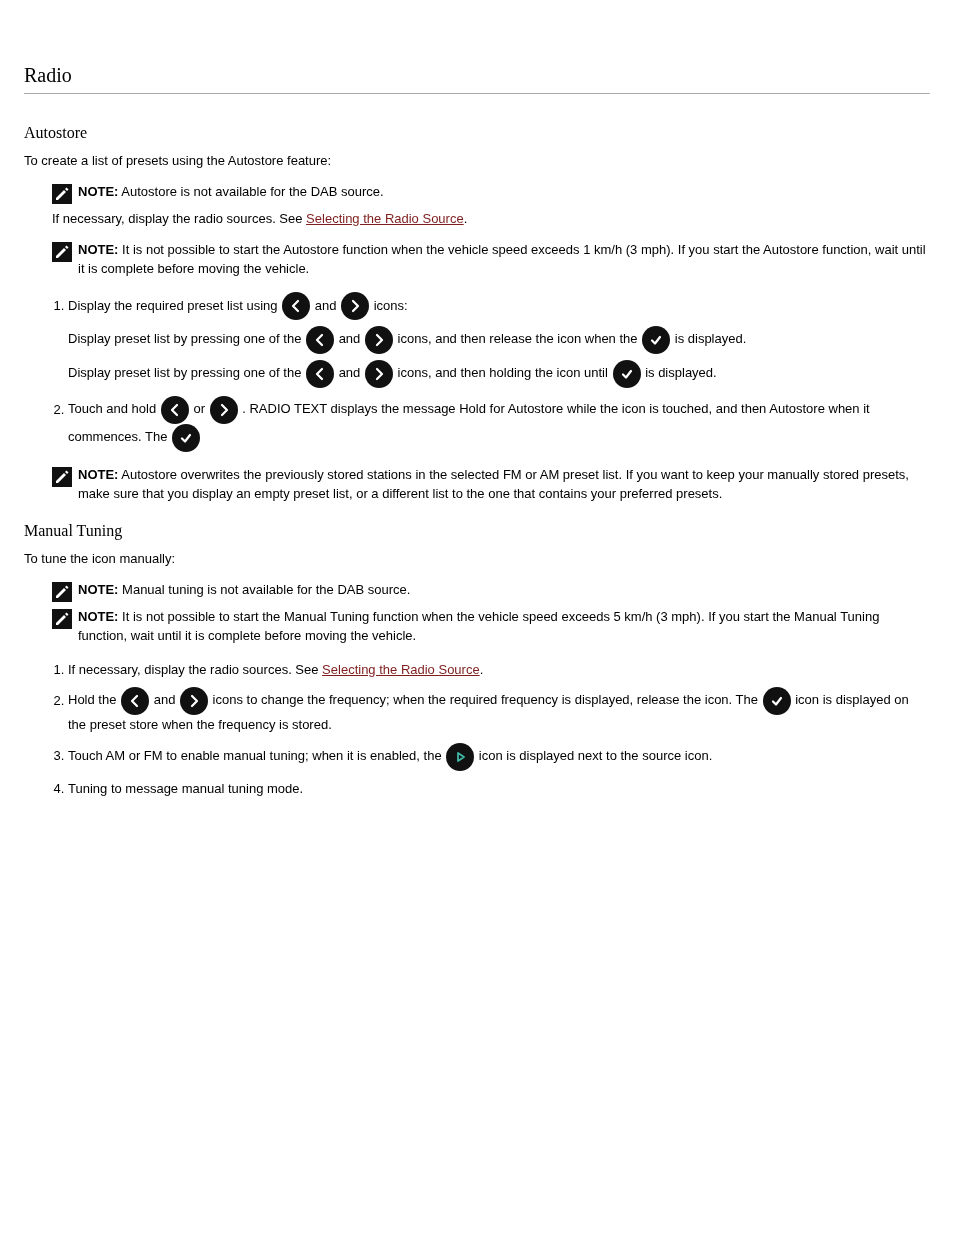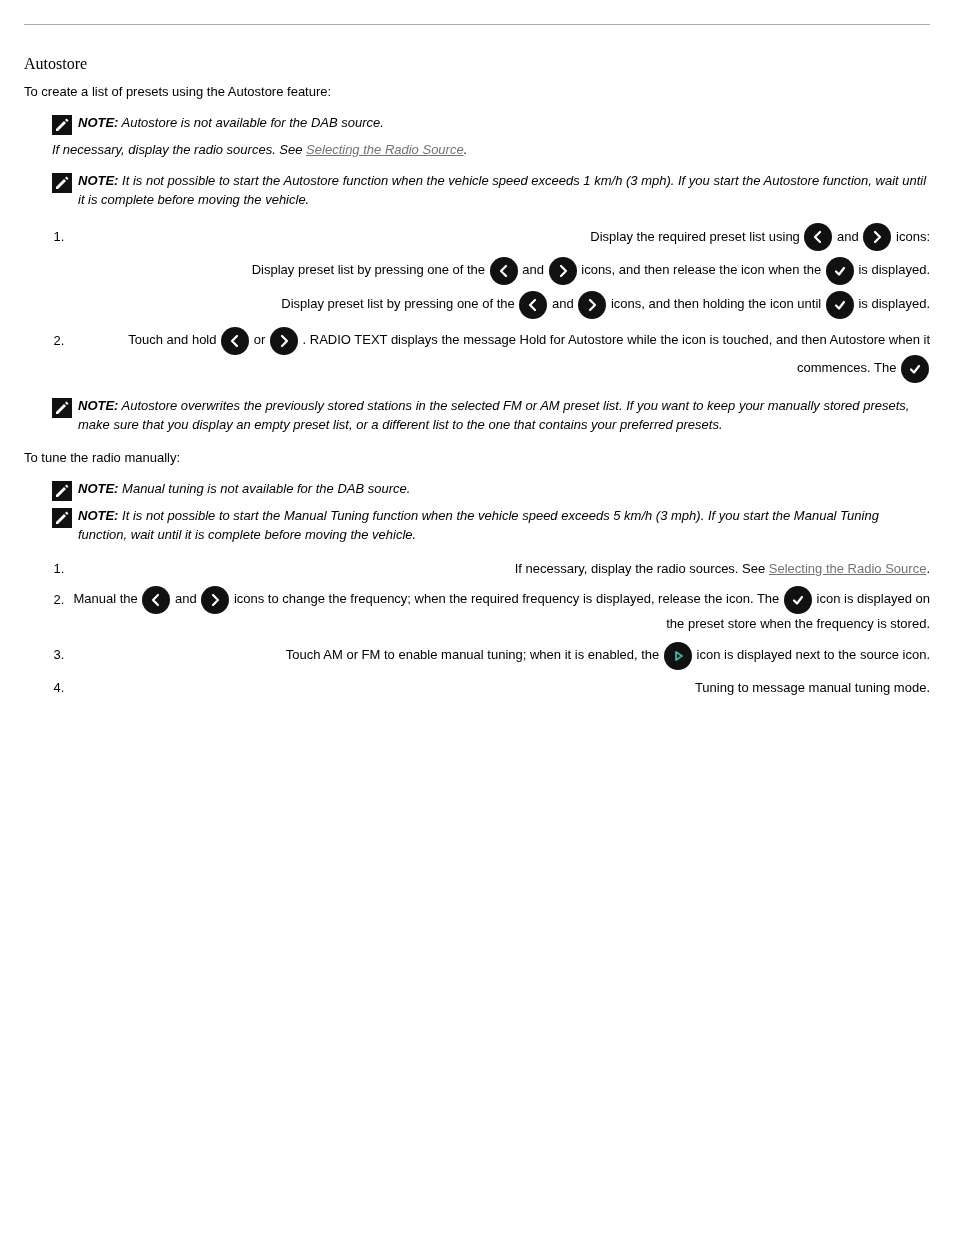--- a/index.html
+++ b/index.html
@@ -31,47 +31,45 @@
     font-size: 16px;
     font-weight: normal;
     margin: 18px 0 10px 0;
   }
   .para {
     margin: 0 0 12px 0;
     line-height: 1.45;
   }
   .note-block {
     margin: 10px 0 14px 28px;
-    font-style: italic;
   }
   .note-line {
     display: flex;
     align-items: flex-start;
     gap: 6px;
     margin-bottom: 6px;
     line-height: 1.45;
   }
   .note-icon {
     width: 20px;
     height: 20px;
     flex-shrink: 0;
     display: inline-flex;
     align-items: center;
     justify-content: center;
     margin-top: 1px;
   }
   a.link {
-    color: #737373;
+    color: #7f1d1d;
     text-decoration: underline;
   }
   ul.steps {
     list-style: decimal;
     padding-left: 44px;
     margin: 8px 0 14px 0;
-    text-align: right;
   }
   ul.steps > li {
     margin-bottom: 8px;
     line-height: 1.5;
   }
   ul.steps ul.sub {
     list-style: none;
     padding-left: 0;
     margin: 6px 0 0 0;
   }
@@ -97,20 +95,21 @@
   .bold { font-weight: bold; }
   .flow {
     display: inline;
   }
 </style>
 </head>
 <body>
 
 <div class="page">
 
+  <div class="sec-title">Radio</div>
   <hr class="sec-rule">
 
   <h2 class="sub">Autostore</h2>
   <p class="para">To create a list of presets using the Autostore feature:</p>
 
   <div class="note-block">
     <div class="note-line">
       <span class="note-icon">
         <svg width="20" height="20" viewBox="0 0 20 20">
             <rect x="0" y="0" width="20" height="20" fill="#111"></rect>
@@ -256,21 +255,22 @@
             <path d="M13 5 L15 7 L16.5 5.5 L14.5 3.5 Z" fill="#fff"></path>
           </svg>
       </span>
       <span>
         <span class="bold">NOTE:</span>
         <span>Autostore overwrites the previously stored stations in the selected FM or AM preset list. If you want to keep your manually stored presets, make sure that you display an empty preset list, or a different list to the one that contains your preferred presets.</span>
       </span>
     </div>
   </div>
 
-  <p class="para">To tune the radio manually:</p>
+  <h2 class="sub">Manual Tuning</h2>
+  <p class="para">To tune the icon manually:</p>
 
   <div class="note-block">
     <div class="note-line">
       <span class="note-icon">
         <svg width="20" height="20" viewBox="0 0 20 20">
             <rect x="0" y="0" width="20" height="20" fill="#111"></rect>
             <path d="M4 14 L12 6 L14 8 L6 16 L4 16 Z" fill="#fff"></path>
             <path d="M13 5 L15 7 L16.5 5.5 L14.5 3.5 Z" fill="#fff"></path>
           </svg>
       </span>
@@ -292,21 +292,21 @@
         <span>It is not possible to start the Manual Tuning function when the vehicle speed exceeds 5 km/h (3 mph). If you start the Manual Tuning function, wait until it is complete before moving the vehicle.</span>
       </span>
     </div>
   </div>
 
   <ul class="steps">
     <li>
       <span>If necessary, display the radio sources. See </span><a href="#" class="link">Selecting the Radio Source</a><span>.</span>
     </li>
     <li>
-      <span>Manual the </span>
+      <span>Hold the </span>
       <span class="inline-icon">
           <span class="circ-btn">
             <svg width="14" height="14" viewBox="0 0 14 14">
               <path d="M9 2 L4 7 L9 12" stroke="#fff" stroke-width="2.2" fill="none" stroke-linecap="round" stroke-linejoin="round"></path>
             </svg>
           </span>
         </span>
       <span> and </span>
       <span class="inline-icon">
           <span class="circ-btn">

